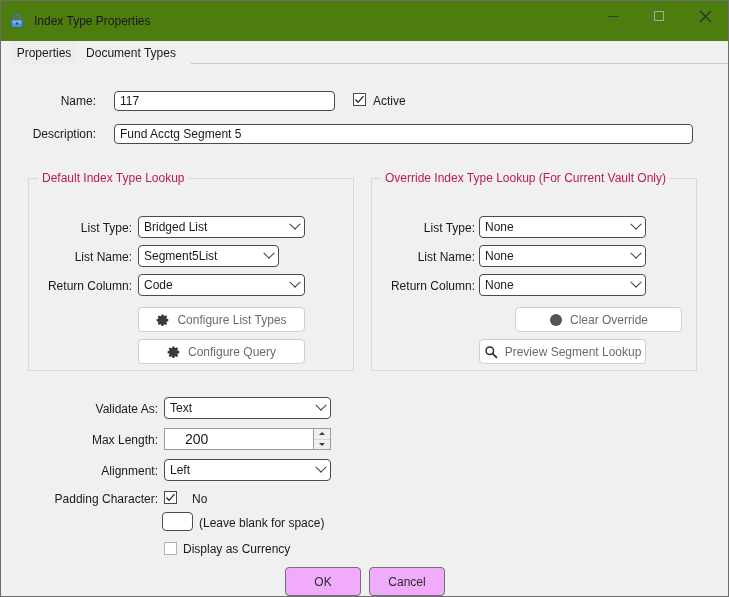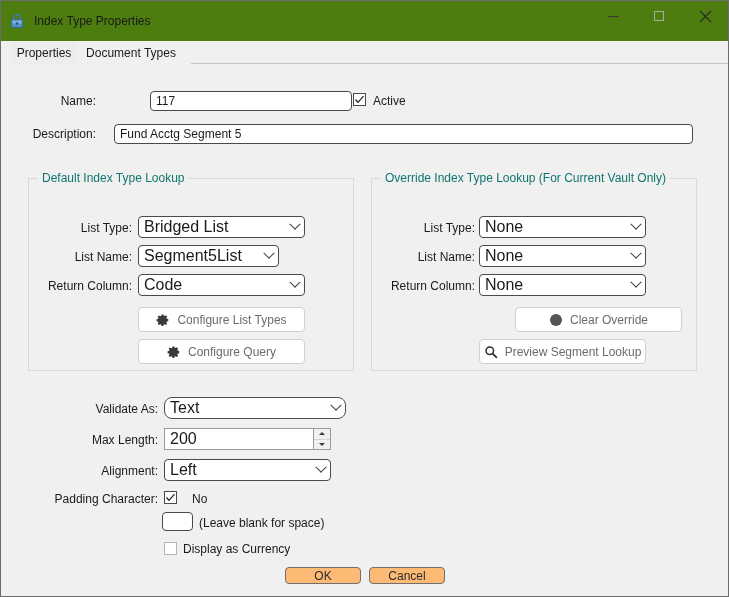--- a/index.html
+++ b/index.html
@@ -142,21 +142,21 @@
     position: absolute;
     box-sizing: border-box;
     background: #ffffff;
     border: 1px solid #4a4a4a;
     border-radius: 4px;
     height: 22px;
     display: flex;
     align-items: center;
   }
   .combo .val {
-    font-size: 16px;
+    font-size: 12px;
     color: #1a1a1a;
     padding-left: 5px;
     flex: 1 1 auto;
     white-space: nowrap;
     overflow: hidden;
   }
   .combo .arrow {
     width: 18px;
     flex: 0 0 auto;
     display: flex;
@@ -181,21 +181,21 @@
     border: 1px solid #d8d8d8;
     background: transparent;
   }
   .group-title {
     position: absolute;
     top: -8px;
     left: 9px;
     background: #f0f0f0;
     padding: 0 4px;
     font-size: 12px;
-    color: #0f766e;
+    color: #be185d;
     white-space: nowrap;
   }
 
   
   .pbtn {
     position: absolute;
     box-sizing: border-box;
     background: #ffffff;
     border: 1px solid #d0d0d0;
     border-radius: 4px;
@@ -209,29 +209,29 @@
   .pbtn .ico {
     flex: 0 0 auto;
     display: inline-flex;
     align-items: center;
     justify-content: center;
     margin-right: 7px;
   }
   .dlgbtn {
     position: absolute;
     box-sizing: border-box;
-    background: #fdba74;
+    background: #f0abfc;
     border: 1px solid #707070;
     border-radius: 4px;
     display: flex;
     align-items: center;
     justify-content: center;
     font-size: 12px;
     color: #2b2b2b;
-    height: 17px;
+    height: 29px;
   }
 
   
   .cbox {
     position: absolute;
     width: 13px;
     height: 13px;
     box-sizing: border-box;
     border: 1px solid #4a4a4a;
     background: #ffffff;
@@ -252,25 +252,25 @@
     left: 163px; top: 427px;
     width: 167px; height: 22px;
     box-sizing: border-box;
     background: #ffffff;
     border: 1px solid #9a9a9a;
     display: flex;
     align-items: stretch;
   }
   #maxlen-value {
     flex: 1 1 auto;
-    font-size: 16px;
-    color: #1a1a1a;
-    display: flex;
-    align-items: center;
-    padding-left: 5px;
+    font-size: 14px;
+    color: #1a1a1a;
+    display: flex;
+    align-items: center;
+    padding-left: 20px;
   }
   #maxlen-spin {
     flex: 0 0 auto;
     width: 16px;
     display: flex;
     flex-direction: column;
     border-left: 1px solid #9a9a9a;
   }
   .spin-part {
     flex: 1 1 50%;
@@ -325,21 +325,21 @@
       <span>Properties</span>
     </div>
     <div class="tab" id="tab-document-types">
       <span>Document Types</span>
     </div>
     <div id="tab-underline"></div>
   </div>
   <div id="tab-panel-top"></div>
 
   <span class="lbl" style="left:20px; top:93px; width:75px;">Name:</span>
-  <input class="txt" id="name-input" type="text" style="left: 113px; top: 90px; width: 202px; height: 20px; margin-left: 36px;" value="117">
+  <input class="txt" id="name-input" type="text" style="left: 113px; top: 90px; width: 221px; height: 20px;" value="117">
 
   <div class="cbox" style="left:352px; top:92px;">
     <svg width="11" height="11" viewBox="0 0 11 11">
       <path d="M1.5 5.5 L4 8.4 L9.5 2.2" stroke="#1a1a1a" stroke-width="1.2" fill="none"></path>
     </svg>
   </div>
   <span class="cblabel" style="left:372px; top:93px;">Active</span>
 
   <span class="lbl" style="left:20px; top:126px; width:75px;">Description:</span>
   <input class="txt" id="description-input" type="text" style="left: 113px; top: 123px; width: 579px; height: 20px;" value="Fund Acctg Segment 5">
@@ -433,21 +433,21 @@
     <span class="ico">
       <svg width="14" height="14" viewBox="0 0 16 16">
         <circle cx="6.6" cy="6.6" r="4.3" fill="none" stroke="#2e2e2e" stroke-width="1.7"></circle>
         <path d="M9.9 9.9 L14.2 14.2" stroke="#2e2e2e" stroke-width="2" stroke-linecap="round"></path>
       </svg>
     </span>
     <span>Preview Segment Lookup</span>
   </div>
 
   <span class="lbl" style="left:57px; top:401px; width:100px;">Validate As:</span>
-  <div class="combo" style="left:163px; top:396px; width:182px;border-radius:8px;">
+  <div class="combo" style="left:163px; top:396px; width:167px;">
     <span class="val">Text</span>
     <span class="arrow">
         <span class="chev"></span>
       </span>
   </div>
 
   <span class="lbl" style="left:57px; top:432px; width:100px;">Max Length:</span>
   <div id="maxlen-box">
     <span id="maxlen-value">200</span>
     <span id="maxlen-spin">

